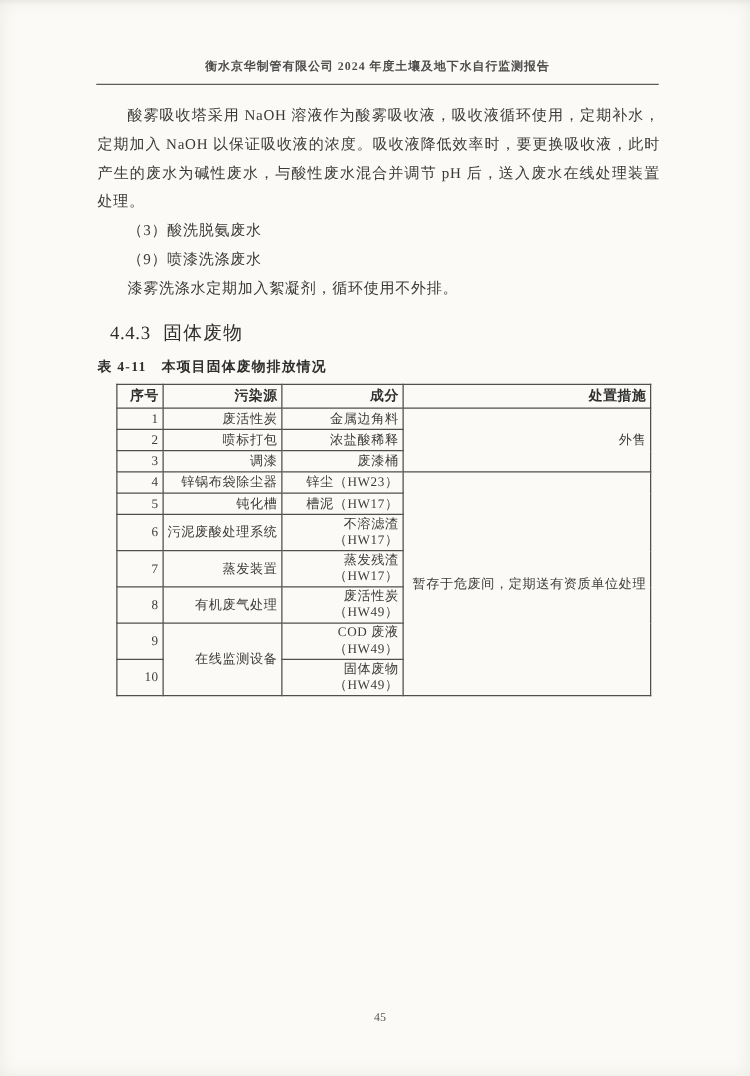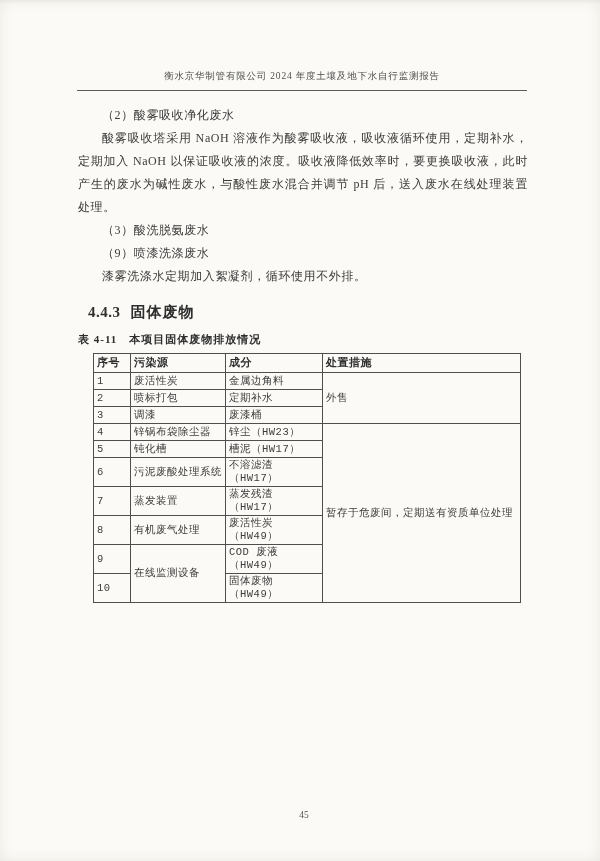--- a/index.html
+++ b/index.html
@@ -12,45 +12,45 @@
     background: #fbfaf6;
     background-image: linear-gradient(180deg, #f2f1ec 0px, #fbfaf6 4px),
                       linear-gradient(90deg, #fbfaf6 96%, #f3f2ed 100%);
     color: #3a3a3a;
     font-family: "Liberation Serif", "DejaVu Serif", serif;
     overflow: hidden;
     box-shadow: inset 0 0 14px rgba(120,115,100,0.12);
   }
   .doc-header {
     margin: 0 73px 0 77px;
-    padding-top: 70px;
+    padding-top: 47px;
     padding-bottom: 7px;
     border-bottom: 1.5px solid #5c5c5c;
     text-align: center;
     font-size: 9.5px;
     letter-spacing: 0.8px;
     color: #4d4d4d;
-    font-weight: normal;
+    font-weight: bold;
   }
   .content {
     margin: 0 72px 0 78px;
     padding-top: 13px;
   }
   .content p {
     font-size: 12px;
     line-height: 23px;
     text-align: justify;
     text-indent: 2em;
     letter-spacing: 0.6px;
   }
   .section-heading {
     margin: 15px 0 10px 10px;
     font-family: "DejaVu Sans", "Liberation Sans", sans-serif;
     font-size: 15px;
-    font-weight: bold;
+    font-weight: normal;
     color: #2e2e2e;
     letter-spacing: 1px;
   }
   .section-heading .sec-num { margin-right: 10px; font-family: "Liberation Serif", serif; letter-spacing: 0.5px; }
   .table-caption {
     margin-top: 9px;
     margin-bottom: 6px;
     text-align: left;
     font-size: 11px;
     font-weight: bold;
@@ -60,26 +60,25 @@
   table.waste-table {
     margin-left: 15px;
     width: 427px;
     border-collapse: collapse;
     table-layout: fixed;
     font-size: 10.5px;
     color: #3c3c3c;
   }
   table.waste-table th, table.waste-table td {
     border: 1px solid #4f4f4f;
-    text-align: left;
+    text-align: right;
     vertical-align: middle;
     padding: 1px 3px;
     line-height: 13px;
     letter-spacing: 0.5px;
-    font-family: Liberation Mono, monospace;
   }
   table.waste-table th {
     font-weight: bold;
     color: #2f2f2f;
     height: 19px;
     font-size: 11px;
   }
   tr.r-single { height: 17px; }
   tr.r-double { height: 29px; }
   td.cell-component { white-space: pre-line; }
@@ -95,21 +94,20 @@
   }
 </style>
 </head>
 <body>
 
 <div class="page">
 
   <div class="doc-header">衡水京华制管有限公司 2024 年度土壤及地下水自行监测报告</div>
 
   <div class="content">
-    <p>（2）酸雾吸收净化废水</p>
     <p>酸雾吸收塔采用 NaOH 溶液作为酸雾吸收液，吸收液循环使用，定期补水，定期加入 NaOH 以保证吸收液的浓度。吸收液降低效率时，要更换吸收液，此时产生的废水为碱性废水，与酸性废水混合并调节 pH 后，送入废水在线处理装置处理。</p>
     <p>（3）酸洗脱氨废水</p>
     <p>（9）喷漆洗涤废水</p>
     <p>漆雾洗涤水定期加入絮凝剂，循环使用不外排。</p>
 
     <h2 class="section-heading"><span class="sec-num">4.4.3</span><span>固体废物</span></h2>
 
 
     <div class="table-caption">表 4-11　本项目固体废物排放情况</div>
 
@@ -131,21 +129,21 @@
       <tbody>
         <tr class="r-single">
           <td class="cell-no">1</td>
           <td class="cell-source">废活性炭</td>
           <td class="cell-component">金属边角料</td>
           <td class="cell-disposal" rowspan="3">外售</td>
         </tr>
         <tr class="r-single">
           <td class="cell-no">2</td>
           <td class="cell-source">喷标打包</td>
-          <td class="cell-component">定期补水</td>
+          <td class="cell-component">浓盐酸稀释</td>
         </tr>
         <tr class="r-single">
           <td class="cell-no">3</td>
           <td class="cell-source">调漆</td>
           <td class="cell-component">废漆桶</td>
         </tr>
         <tr class="r-single">
           <td class="cell-no">4</td>
           <td class="cell-source">锌锅布袋除尘器</td>
           <td class="cell-component">锌尘（HW23）</td>

